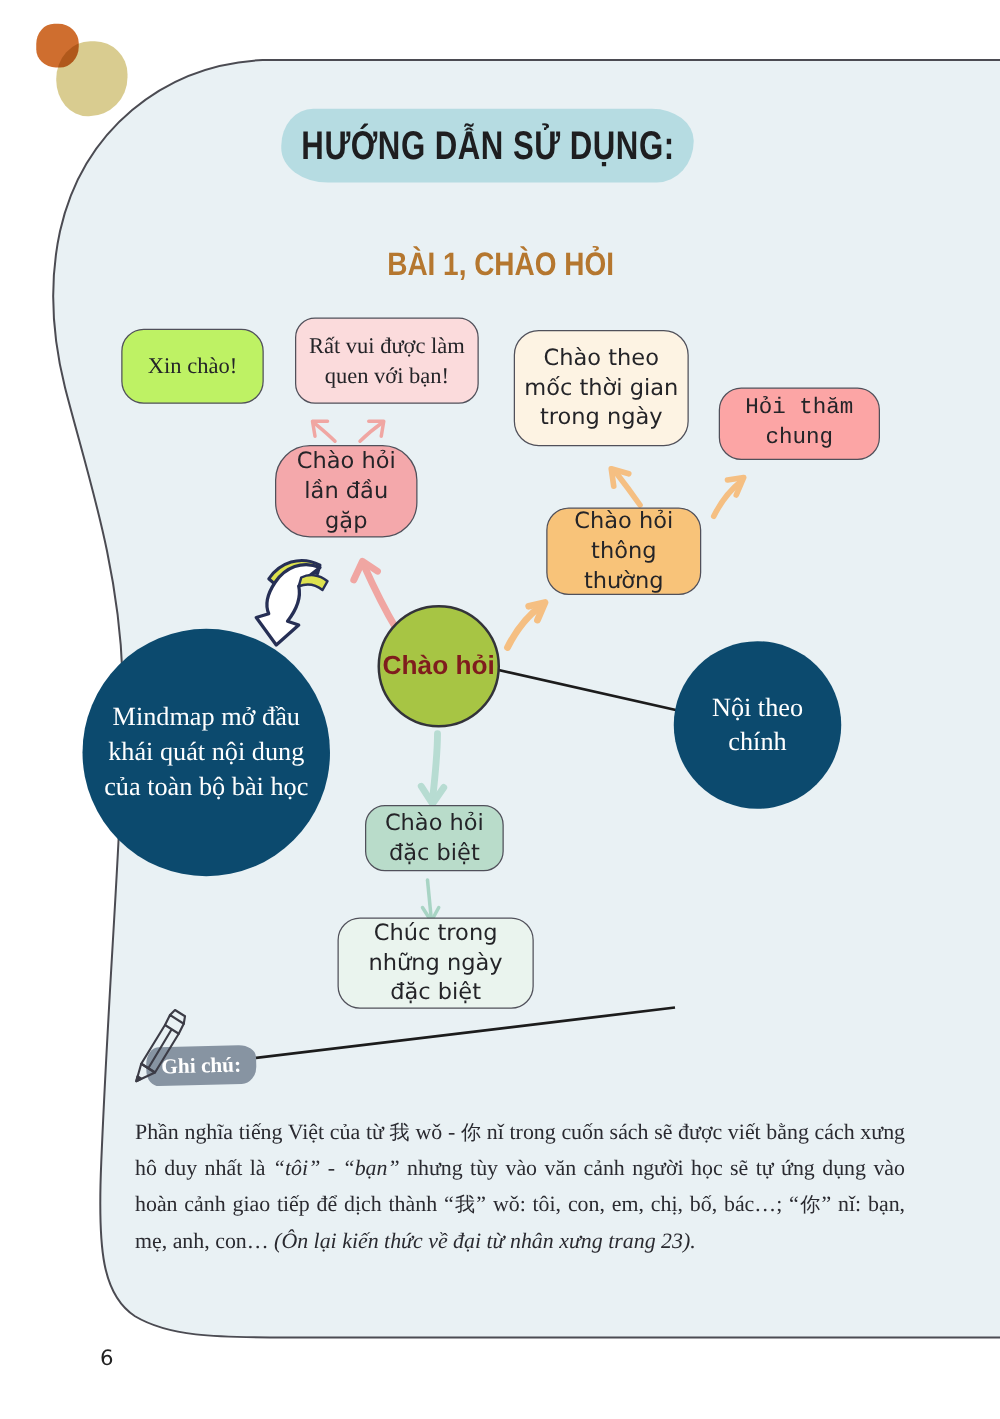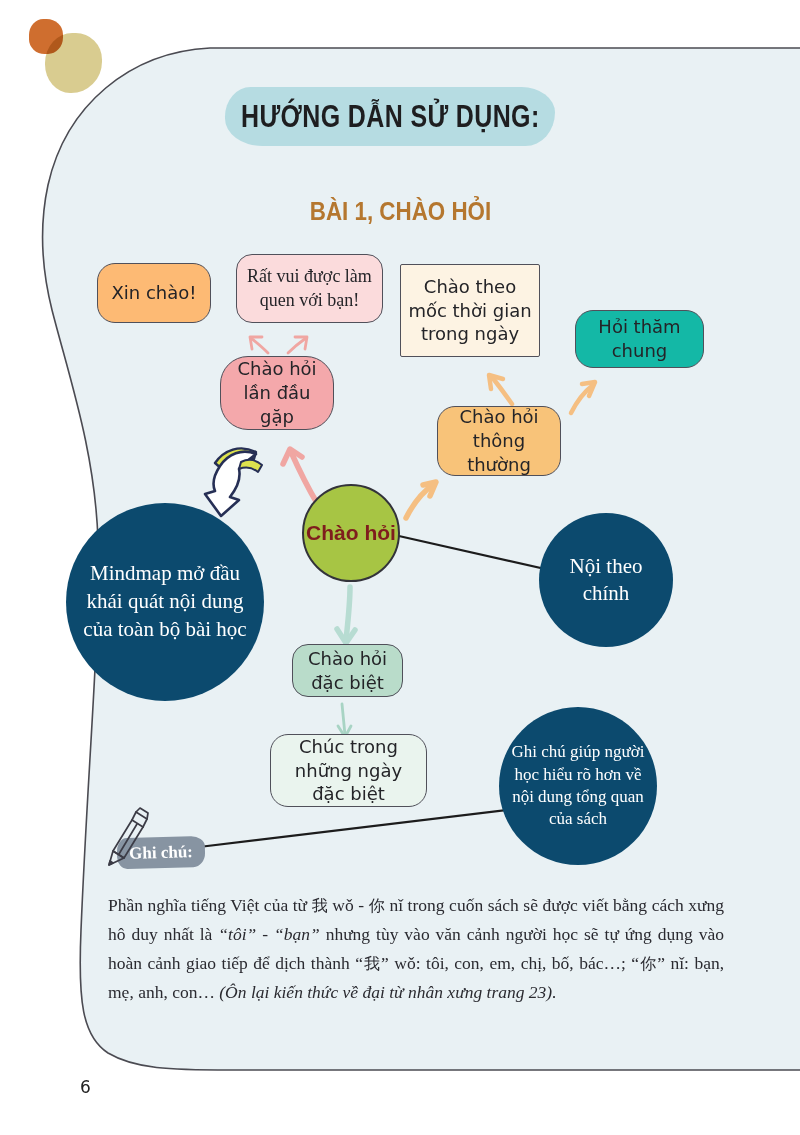--- a/index.html
+++ b/index.html
@@ -19,24 +19,24 @@
   .title-band span{display:inline-block;white-space:nowrap;transform:scaleX(.78);
             font-family:"Liberation Sans",sans-serif;font-weight:800;font-size:32px;
             letter-spacing:.5px;color:#1e1e20;}
   .subtitle{position:absolute;left:240px;top:196px;width:320px;text-align:center;z-index:2;}
   .subtitle span{display:inline-block;white-space:nowrap;transform:scaleX(.86);
             font-family:"Liberation Sans",sans-serif;font-weight:800;font-size:26px;color:#b5772f;}
   
   .node{position:absolute;z-index:2;display:flex;align-items:center;justify-content:center;
         text-align:center;border:1.4px solid #50505a;color:#242428;
         font-size:18px;line-height:1.32;padding:2px 6px;box-sizing:border-box;}
-  .n-xinchao{left:97px;top:263px;width:114px;height:60px;border-radius:18px;background:#fdba74;}
+  .n-xinchao{left:97px;top:263px;width:114px;height:60px;border-radius:18px;background:#bef264;font-family:Liberation Serif, serif;}
   .n-ratvui{left:236px;top:254px;width:147px;height:69px;border-radius:16px;background:#fbdbdc;font-family:Liberation Serif, serif;}
-  .n-chaomoc{left:400px;top:264px;width:140px;height:93px;border-radius:2px;background:#fdf3e3;}
-  .n-hoitham{left:575px;top:310px;width:129px;height:58px;border-radius:18px;background:#14b8a6;}
+  .n-chaomoc{left:411px;top:264px;width:140px;height:93px;border-radius:20px;background:#fdf3e3;}
+  .n-hoitham{left:575px;top:310px;width:129px;height:58px;border-radius:18px;background:#fca5a5;font-family:Liberation Mono, monospace;}
   .n-landau{left:220px;top:356px;width:114px;height:74px;border-radius:28px;background:#f4a8ab;}
   .n-thongthuong{left:437px;top:406px;width:124px;height:70px;border-radius:18px;background:#f8c379;}
   .n-dacbiet{left:292px;top:644px;width:111px;height:53px;border-radius:16px;background:#b9dcca;}
   .n-chucngay{left:270px;top:734px;width:157px;height:73px;border-radius:18px;background:#eaf4ee;}
   
   .circle{position:absolute;z-index:2;border-radius:50%;display:flex;align-items:center;
           justify-content:center;text-align:center;box-sizing:border-box;}
   .c-green{left:302px;top:484px;width:98px;height:98px;background:#a7c544;border:2px solid #33333a;
           font-family:"Liberation Sans",sans-serif;font-weight:800;font-size:21px;color:#7f1d1d;}
   .c-teal{background:#0c4a6e;color:#ffffff;font-family:"Liberation Serif","DejaVu Serif",serif;
@@ -113,21 +113,20 @@
   <div class="node n-chaomoc">Chào theo mốc thời gian trong ngày</div>
   <div class="node n-hoitham">Hỏi thăm chung</div>
   <div class="node n-landau">Chào hỏi lần đầu gặp</div>
   <div class="node n-thongthuong">Chào hỏi thông thường</div>
   <div class="node n-dacbiet">Chào hỏi đặc biệt</div>
   <div class="node n-chucngay">Chúc trong những ngày đặc biệt</div>
 
   <div class="circle c-green">Chào hỏi</div>
   <div class="circle c-teal c-left">Mindmap mở đầu khái quát nội dung của toàn bộ bài học</div>
   <div class="circle c-teal c-right">Nội theo chính</div>
-  <div class="circle c-teal c-bottom">Ghi chú giúp người học hiểu rõ hơn về nội dung tổng quan của sách</div>
 
   <svg class="layer" width="800" height="1135" viewBox="0 0 800 1135" style="z-index:3;pointer-events:none;">
     <g>
       <path d="M 256,452 C 240,444 224,450 215,463 L 223,470 C 230,458 242,452 254,459 Z" fill="#dde24e" stroke="#262f55" stroke-width="2.4" stroke-linejoin="round"></path>
       <path d="M 256,454 C 242,448 228,454 220,466 C 214,475 212,484 215,491
                L 205,494 L 221,516 L 239,500 L 230,497 C 237,488 241,478 239,469
                C 243,463 250,459 256,454 Z" fill="#ffffff" stroke="#262f55" stroke-width="2.6" stroke-linejoin="round"></path>
       <path d="M 239,469 C 247,466 253,468 258,472 L 262,465 C 255,459 247,459 241,462 Z" fill="#dde24e" stroke="#262f55" stroke-width="2" stroke-linejoin="round"></path>
     </g>
     <g fill="none" stroke="#3c3c46" stroke-width="1.7" stroke-linejoin="round" stroke-linecap="round">

